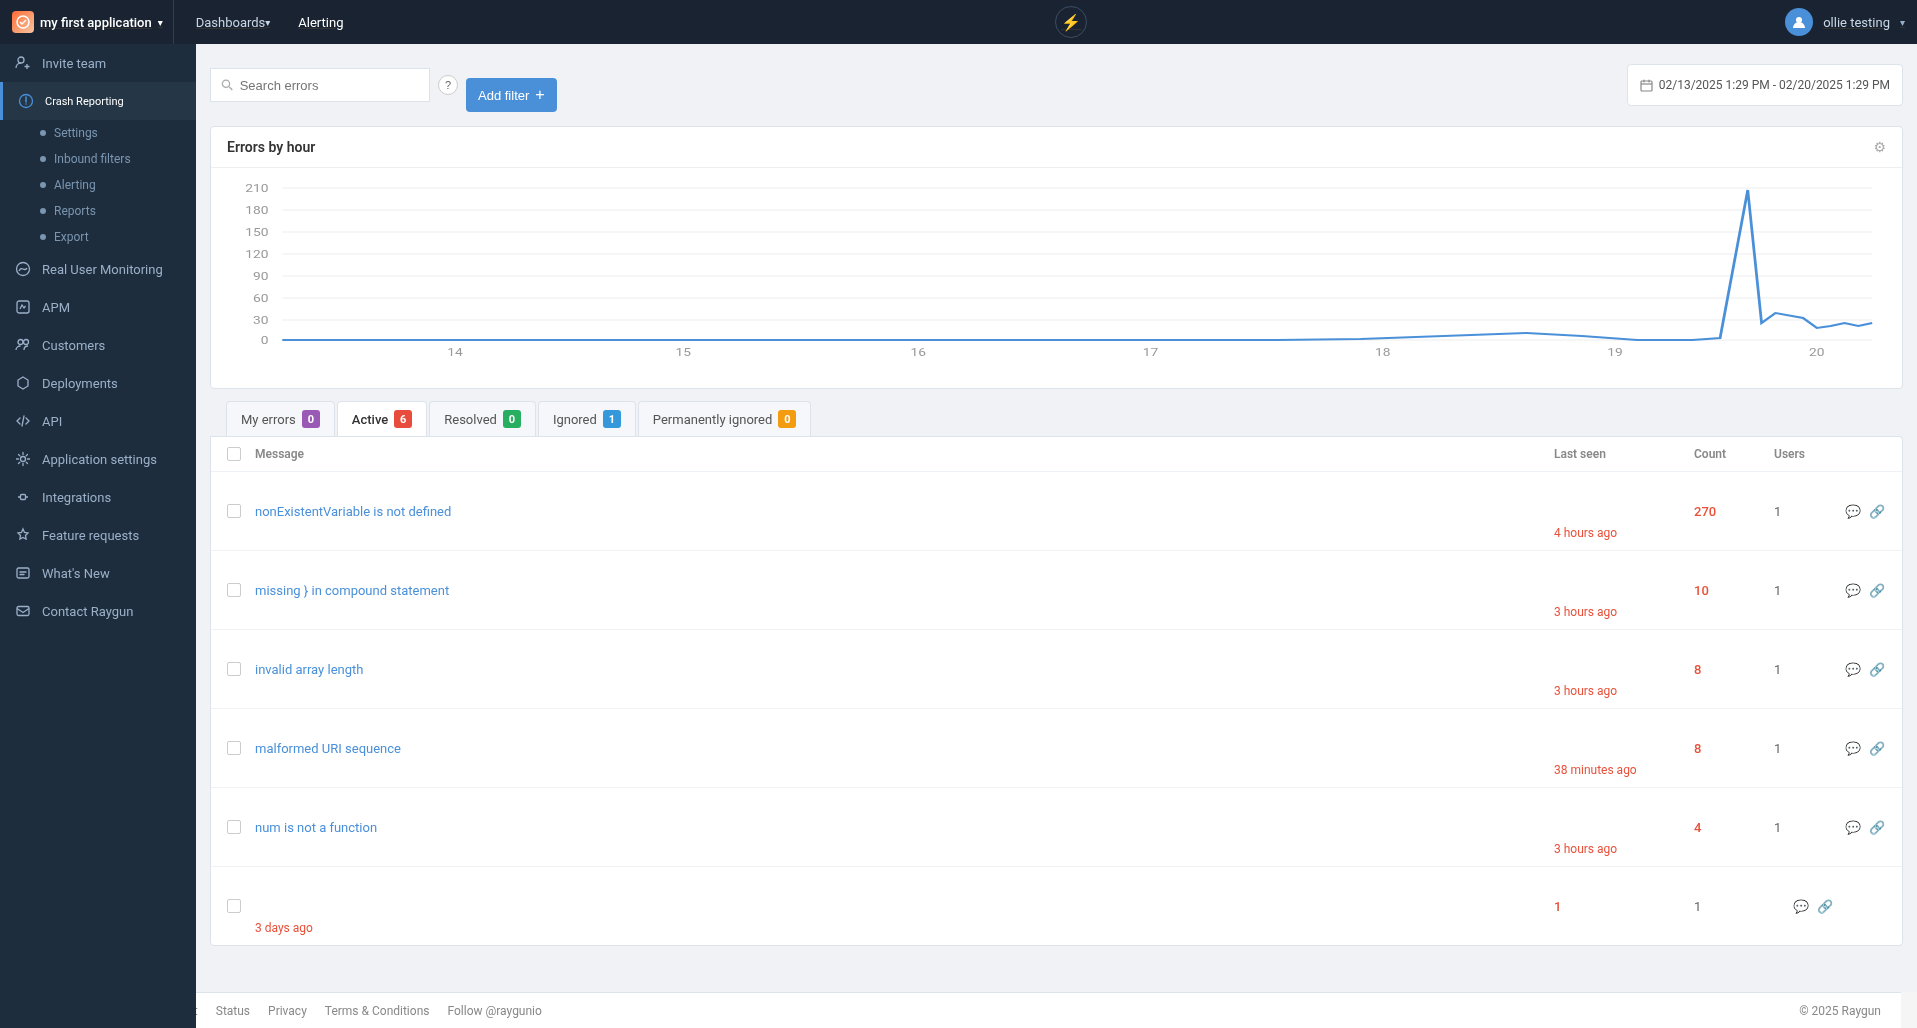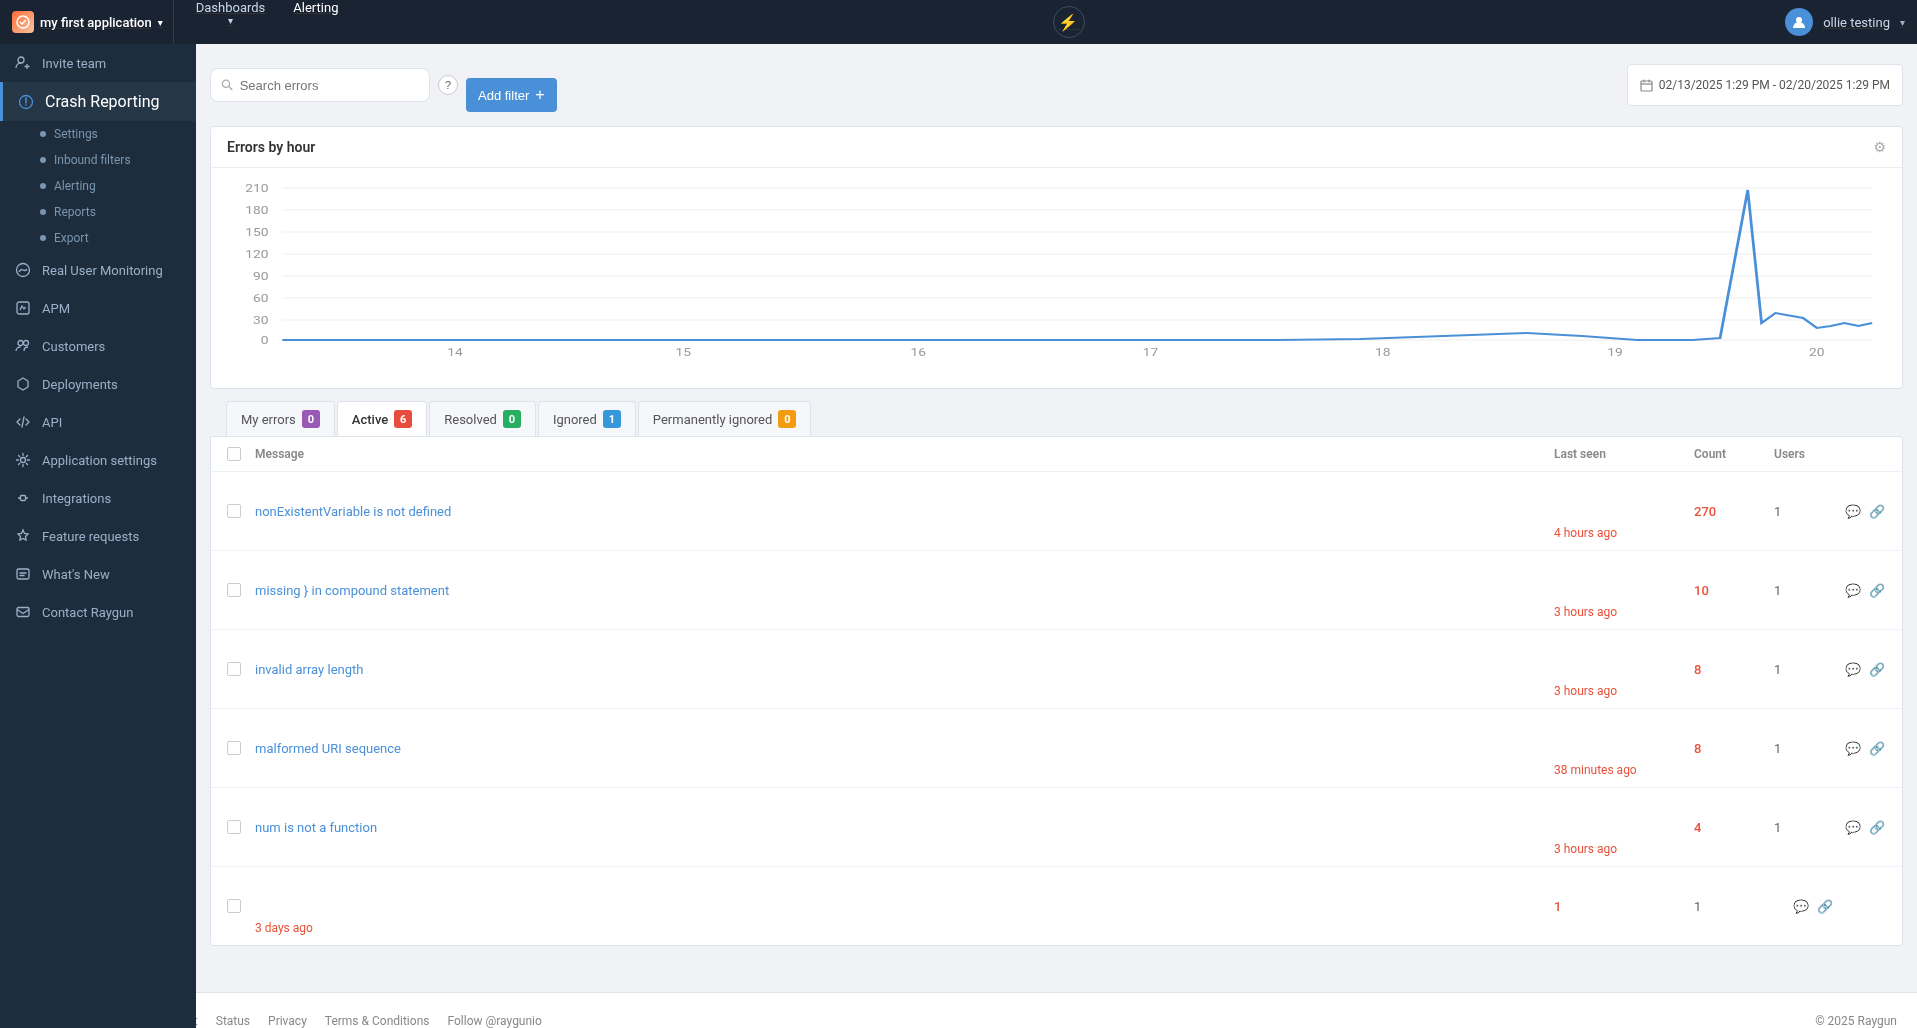--- a/index.html
+++ b/index.html
@@ -44,21 +44,20 @@
       height: 100%;
       margin-left: 8px;
     }
     .top-nav-link {
       color: #c8d6e5;
       padding: 0 14px;
       height: 100%;
       display: flex; align-items: center;
       cursor: pointer;
       font-size: 13px;
-      flex-direction: column;
     }
     .top-nav-link.active { color: #fff; }
     .top-nav-center {
       flex: 1;
       display: flex;
       justify-content: center;
     }
     .lightning-btn {
       width: 32px; height: 32px;
       border-radius: 50%;
@@ -145,21 +144,21 @@
       display: flex;
       align-items: center;
       gap: 8px;
       margin-bottom: 14px;
     }
     .search-input-wrap {
       display: flex;
       align-items: center;
       background: #fff;
       border: 1px solid #dde3ea;
-      border-radius: 8px;
+      border-radius: 0;
       padding: 0 10px;
       height: 34px;
       gap: 6px;
       width: 220px;
     }
     .search-input {
       border: none; outline: none;
       font-size: 13px; color: #666;
       width: 100%;
       background: transparent;
@@ -320,26 +319,26 @@
     .checkbox {
       width: 14px; height: 14px;
       border: 1px solid #ccc;
       border-radius: 2px;
       cursor: pointer;
     }
 
     
     .footer {
       position: fixed;
-      bottom: 0; left: 0; right: 0;
+      bottom: 0; left: 0; right: 16px;
       height: 36px;
       background: #fff;
       border-top: 1px solid #dde3ea;
       display: flex;
-      align-items: flex-end;
+      align-items: center;
       justify-content: space-between;
       padding: 0 20px;
       font-size: 12px;
       color: #888;
     }
     .footer-links {
       display: flex;
       gap: 18px;
     }
     .footer-link {
@@ -351,21 +350,21 @@
     
     .sidebar-crash-active {
       display: flex;
       align-items: center;
       gap: 10px;
       padding: 10px 14px;
       color: #fff;
       background: #253647;
       border-left: 3px solid #4a90d9;
       cursor: pointer;
-      font-size: 16px;
+      font-size: 11px;
     }
 
     
     .chevron { font-size: 10px; }
   </style>
 </head>
 <body>
 
 <nav class="top-nav">
   <div class="top-nav-app">

